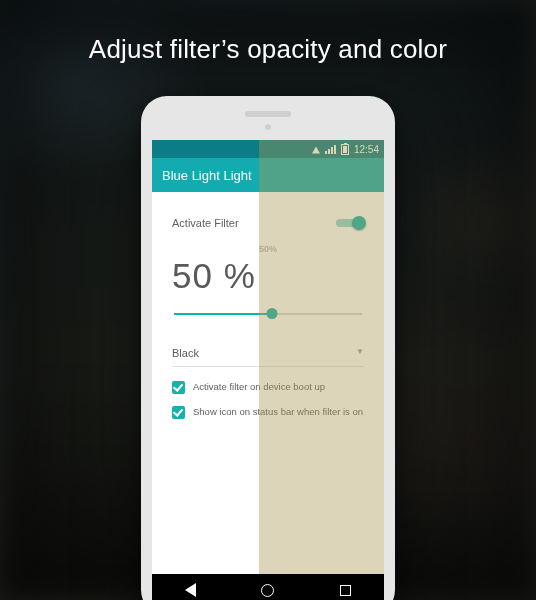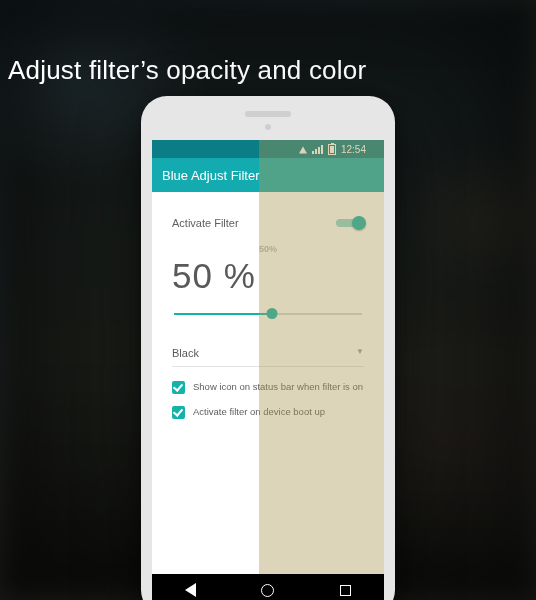--- a/index.html
+++ b/index.html
@@ -13,24 +13,23 @@
   
   .bg { position:absolute; inset:0; filter: blur(14px) brightness(.65); background:
     radial-gradient(200px 140px at 70px 80px, rgba(120,180,200,.25), transparent 70%),
     radial-gradient(120px 100px at 490px 220px, rgba(90,80,60,.4), transparent 70%),
     radial-gradient(260px 200px at 460px 430px, rgba(60,50,45,.6), transparent 80%),
     linear-gradient(180deg, #1d272a 0%, #2a2e27 60%, #1a1b17 100%);
   }
   .vignette { position:absolute; inset:0; box-shadow: inset 0 0 140px 40px rgba(0,0,0,.6); }
 
   .headline {
-    position: absolute; top: 34px; left: 8px; right: 0;
-    text-align: left; color: #fff; font-size: 26px; font-weight: 400;
+    position: absolute; top: 34px; left: 0; right: 0;
+    text-align: center; color: #fff; font-size: 26px; font-weight: 400;
     letter-spacing: .2px;
-    margin-top: 21px;
   }
 
   .phone {
     position: absolute;
     left: 50%; transform: translateX(-50%);
     top: 96px;
     width: 254px; height: 520px;
     background: #e6e6e6;
     border-radius: 26px;
     box-shadow: 0 24px 60px rgba(0,0,0,.55), 0 4px 12px rgba(0,0,0,.3);
@@ -52,21 +51,21 @@
   
   .filter-overlay {
     position:absolute; top:0; bottom:0; right:0; width:54%;
     background: rgba(170,150,80,.4);
     pointer-events:none;
   }
 
   .statusbar {
     height:18px; background:#0b7d86; color:#fff;
     display:flex; align-items:center; justify-content:flex-end;
-    padding:0 18px; font-size:10px; gap:5px;
+    padding:0 5px; font-size:10px; gap:5px;
   }
   .statusbar .tri { width:0;height:0;border-left:4px solid transparent;border-right:4px solid transparent;border-bottom:7px solid #fff; transform: translateY(.5px);}
   .statusbar .sig { display:inline-flex; align-items:flex-end; gap:1px; }
   .statusbar .sig span { width:2px; background:#fff; }
   .statusbar .sig span:nth-child(1){height:3px}
   .statusbar .sig span:nth-child(2){height:5px}
   .statusbar .sig span:nth-child(3){height:7px}
   .statusbar .sig span:nth-child(4){height:9px}
   .statusbar .batt { width:8px;height:11px;border:1px solid #fff;position:relative;}
   .statusbar .batt::before{content:"";position:absolute;top:-2px;left:2px;width:3px;height:1px;background:#fff;}
@@ -129,21 +128,21 @@
           <span></span>
           <span></span>
           <span></span>
           <span></span>
         </span>
       <span class="batt"></span>
       <span class="time">12:54</span>
     </div>
 
     <div class="appbar">
-      <span>Blue Adjust Filter</span>
+      <span>Blue Light Light</span>
     </div>
 
     <div class="content">
       <div class="row activate">
         <span>Activate Filter</span>
         <div class="switch">
           <div class="track"></div>
             <div class="thumb"></div>
         </div>
       </div>
@@ -157,26 +156,26 @@
           <div class="knob"></div>
       </div>
 
       <div class="dropdown">
         <span>Black</span>
         <span class="caret">▼</span>
       </div>
 
       <div class="check-row">
         <div class="cbox"></div>
-        <div class="lbl">Show icon on status bar when filter is on</div>
+        <div class="lbl">Activate filter on device boot up</div>
       </div>
 
       <div class="check-row">
         <div class="cbox"></div>
-        <div class="lbl">Activate filter on device boot up</div>
+        <div class="lbl">Show icon on status bar when filter is on</div>
       </div>
     </div>
 
     <div class="filter-overlay"></div>
 
     <div class="navbar">
       <div class="nav-back"></div>
       <div class="nav-home"></div>
       <div class="nav-recent"></div>
     </div>

